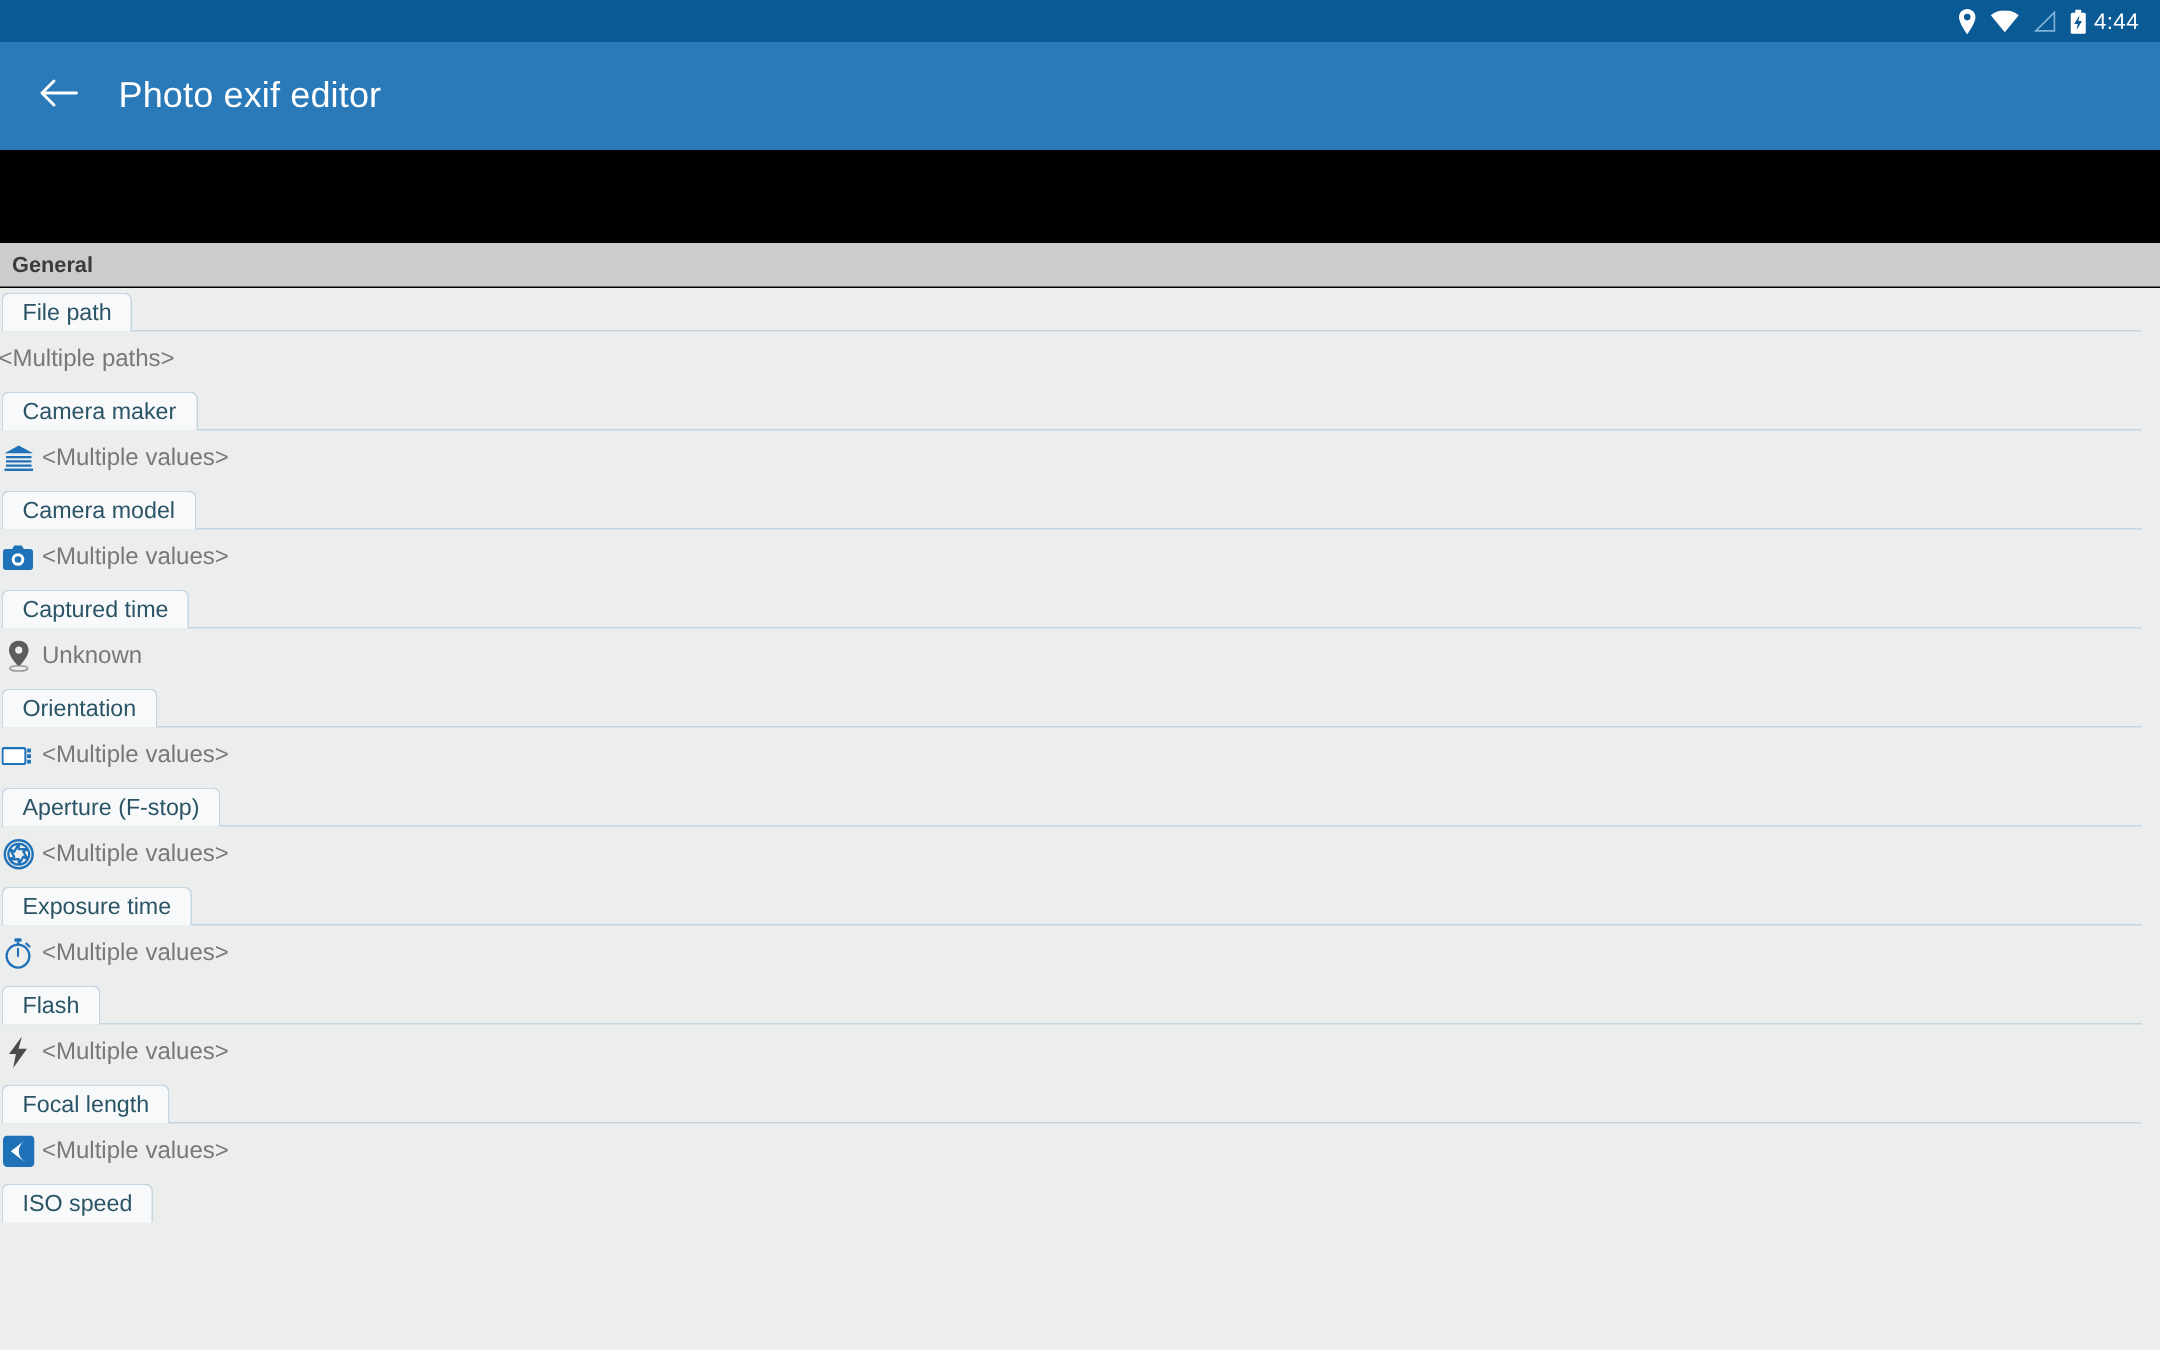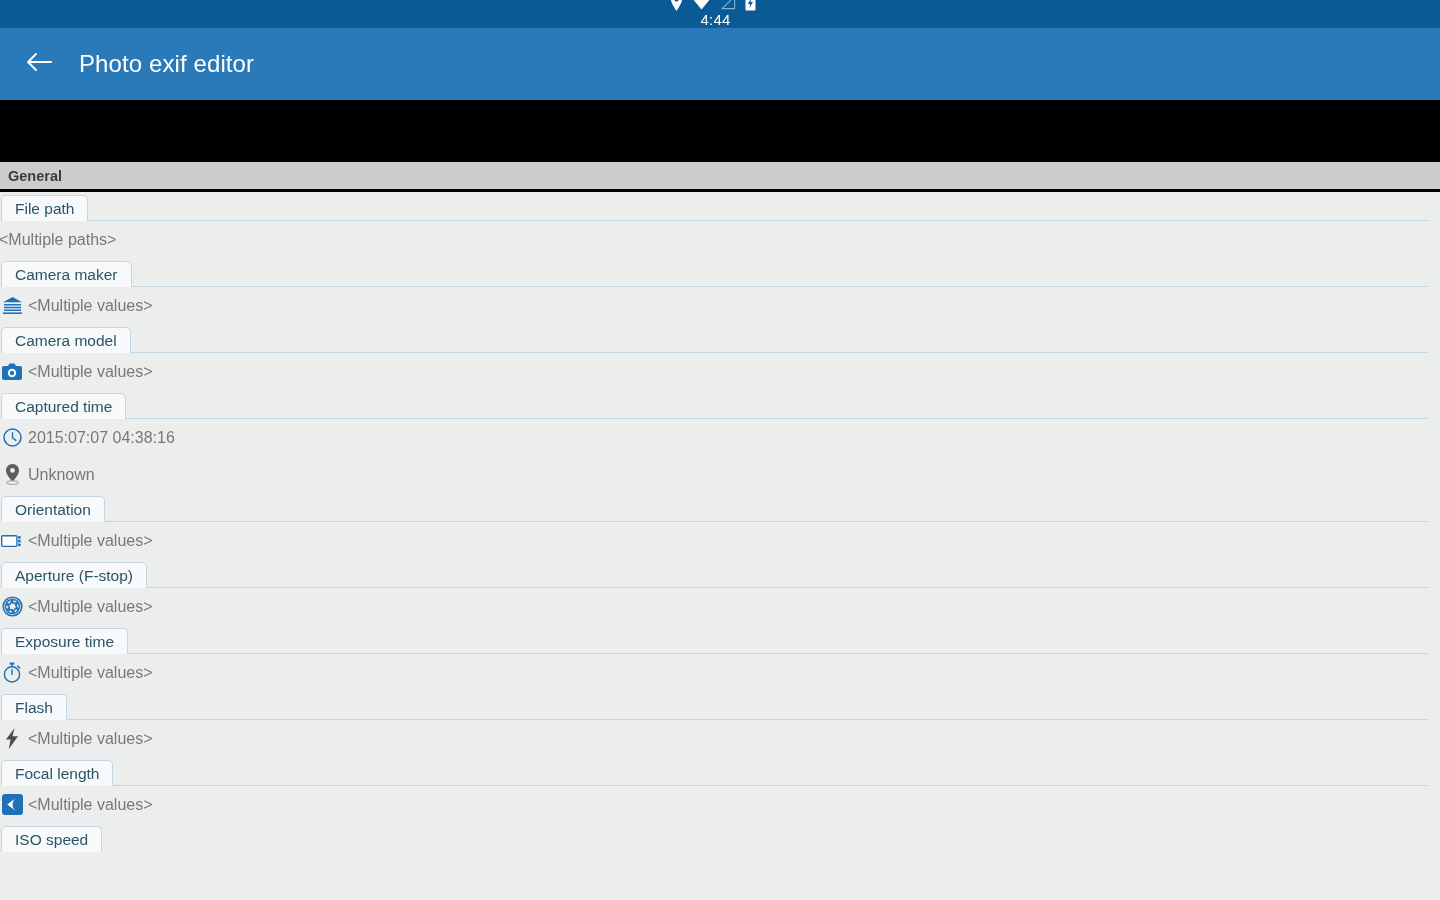--- a/index.html
+++ b/index.html
@@ -9,21 +9,20 @@
     font-family: "Liberation Sans", sans-serif;
     overflow: hidden;
   }
 
   
   .status-bar {
     height: 28px; width: 100%;
     background: #0a5a96;
     display: flex; align-items: center; justify-content: flex-end;
     padding-right: 14px;
-    flex-direction: column;
   }
   .status-icons { display: flex; align-items: center; gap: 9px; }
   .status-icons svg { display: block; }
   .status-clock {
     color: #ffffff; font-size: 15px; font-weight: 400;
     margin-left: 5px; letter-spacing: .2px;
   }
 
   
   .app-bar {
@@ -47,21 +46,21 @@
     width: 100%; height: 62px;
     background: #000000;
   }
 
   
   .section-header {
     width: 100%; height: 30px;
     background: #cccccc;
     display: flex; align-items: center;
     padding-left: 8px;
-    border-bottom: 3px solid #000000;
+    border-bottom: 1px solid #000000;
   }
   .section-header span {
     font-size: 14.5px; font-weight: bold; color: #3b3b3b;
   }
 
   
   .field {
     position: relative;
     padding-left: 1px;
     background: #eceded;
@@ -198,29 +197,20 @@
     </svg>
         </span>
         <span class="field-value">&lt;Multiple values&gt;</span>
       </div>
     </div>
     <div class="field">
       <div class="field-chip-row">
         <div class="field-underline"></div>
         <div class="field-chip">Captured time</div>
       </div>
-      <div class="field-value-row">
-        <span class="field-icon">
-          <svg width="19" height="19" viewBox="0 0 19 19">
-      <circle cx="9.5" cy="9.5" r="8.5" fill="none" stroke="#1f72b8" stroke-width="1.5"></circle>
-      <path d="M9.5 4.6v5.2l3.4 2.6" fill="none" stroke="#1f72b8" stroke-width="1.4" stroke-linecap="round"></path>
-    </svg>
-        </span>
-        <span class="field-value">2015:07:07 04:38:16</span>
-      </div>
     </div>
     <div class="field">
       <div class="field-value-row">
         <span class="field-icon">
           <svg width="17" height="21" viewBox="0 0 17 21">
       <path d="M8.5 0C4.9 0 2 2.9 2 6.5c0 4.6 6.5 11 6.5 11S15 11.1 15 6.5C15 2.9 12.1 0 8.5 0z" fill="#5c5c5c"></path>
       <circle cx="8.5" cy="6.4" r="2.4" fill="#ececec"></circle>
       <ellipse cx="8.5" cy="18.6" rx="6" ry="1.8" fill="none" stroke="#9a9a9a" stroke-width="1"></ellipse>
     </svg>
         </span>

